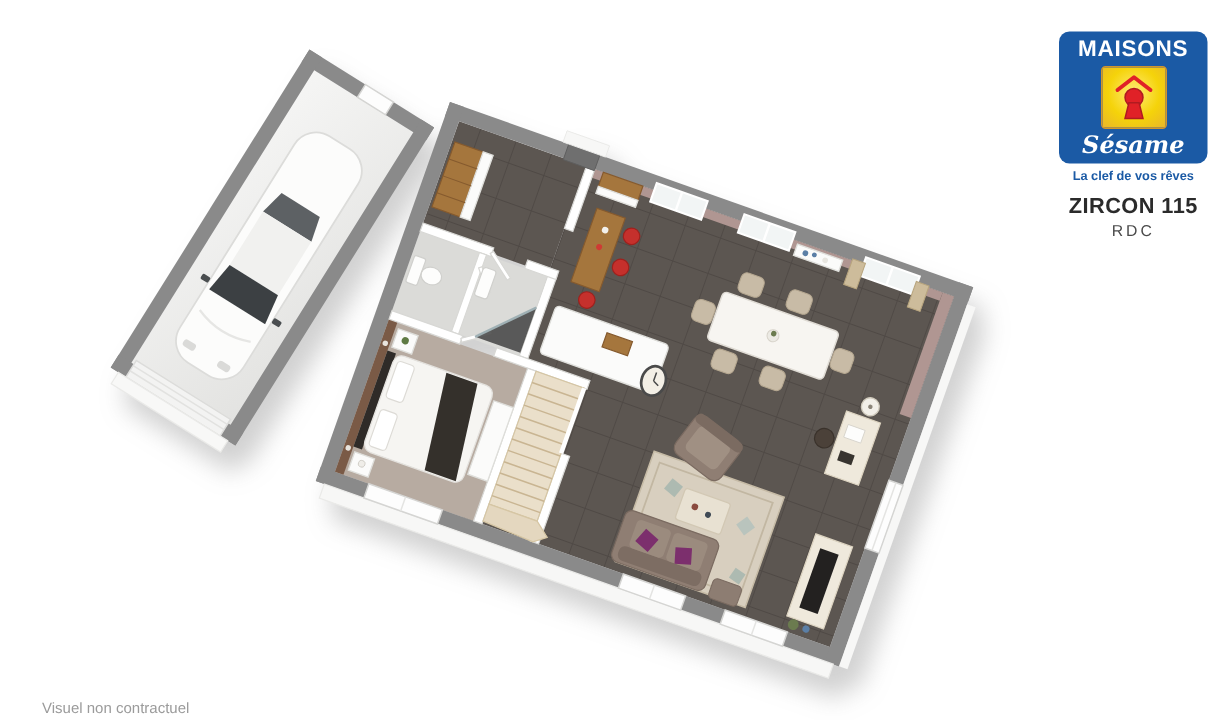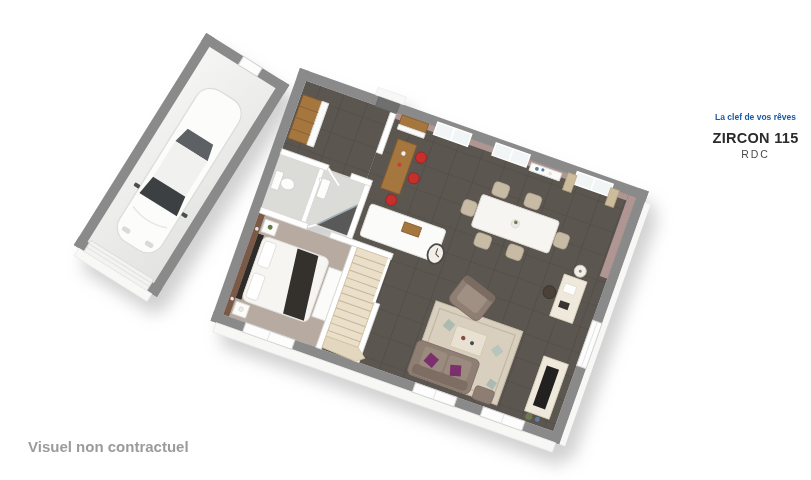--- a/index.html
+++ b/index.html
@@ -21,21 +21,21 @@
     background:radial-gradient(circle at 50% 42%, #ffec77 0%, var(--brand_yellow) 55%, #e9b62a 100%);
     border:1px solid #d1952c;display:flex;align-items:center;justify-content:center;}
   .brand-script{color:var(--logo_text);font-family:"DejaVu Serif",serif;font-style:italic;
     font-weight:bold;font-size:16px;line-height:1;margin-bottom:1px;}
   .tagline{position:absolute;left:688px;top:112px;width:135px;text-align:center;
     color:var(--brand_blue);font-size:8.5px;font-weight:bold;}
   .plan-title{position:absolute;left:688px;top:130px;width:135px;text-align:center;
     color:var(--title_text);font-size:14.5px;font-weight:800;letter-spacing:.3px;}
   .plan-level{position:absolute;left:688px;top:148px;width:135px;text-align:center;
     color:var(--subtitle_text);font-size:10.5px;letter-spacing:2px;}
-  .disclaimer{position:absolute;left:28px;top:438px;font-size:15px;color:var(--disclaimer_text);font-weight:bold;}
+  .disclaimer{position:absolute;left:28px;top:467px;font-size:10px;color:var(--disclaimer_text);}
   
   .f-wall{fill:var(--wall_gray);}
   .f-inwall{fill:var(--interior_wall);stroke:#d8d8d5;stroke-width:.8;}
   .f-mauve{fill:var(--wall_mauve);}
   .f-brown{fill:var(--accent_brown);}
   .f-carpet{fill:var(--carpet_taupe);}
   .f-wood{fill:var(--wood);stroke:#855a2e;stroke-width:.8;}
   .f-white{fill:#fbfbfa;stroke:#dededa;stroke-width:.9;}
   .f-cream{fill:#efe9dc;stroke:#dcd3c0;stroke-width:.8;}
   .f-window{fill:#fdfdfd;stroke:#d5d5d3;stroke-width:1;}
@@ -277,19 +277,30 @@
         <g>
           <rect x="326" y="190" width="26" height="58" class="f-cream"></rect>
           <rect x="332" y="198" width="13" height="42" fill="#232120"></rect>
           <circle cx="332" cy="252" r="3.6" fill="#6b7b4f"></circle>
           <circle cx="341" cy="252" r="2.4" fill="#5b7fa6"></circle>
         </g>
       </g>
     </g>
   </svg>
 
+  <div class="logo-card">
+    <div class="brand-top">MAISONS</div>
+    <div class="key-square">
+      <svg width="30" height="34" viewBox="-15 -17 30 34">
+        <path d="M-11 -5 L0 -13.5 L11 -5" fill="none" style="stroke:var(--brand_red)" stroke-width="2.6" stroke-linecap="round" stroke-linejoin="round"></path>
+        <circle cx="0" cy="0" r="6" style="fill:var(--brand_red)" stroke="#b01b20" stroke-width="1"></circle>
+        <path d="M-3.4 3.5 L-6 14 L6 14 L3.4 3.5 Z" style="fill:var(--brand_red)" stroke="#b01b20" stroke-width="1"></path>
+      </svg>
+    </div>
+    <div class="brand-script">Sésame</div>
+  </div>
   <div class="tagline">La clef de vos rêves</div>
 
   <div class="plan-title">ZIRCON 115</div>
   <div class="plan-level">RDC</div>
 
   <div class="disclaimer">Visuel non contractuel</div>
 </div>
 
 </body></html>

